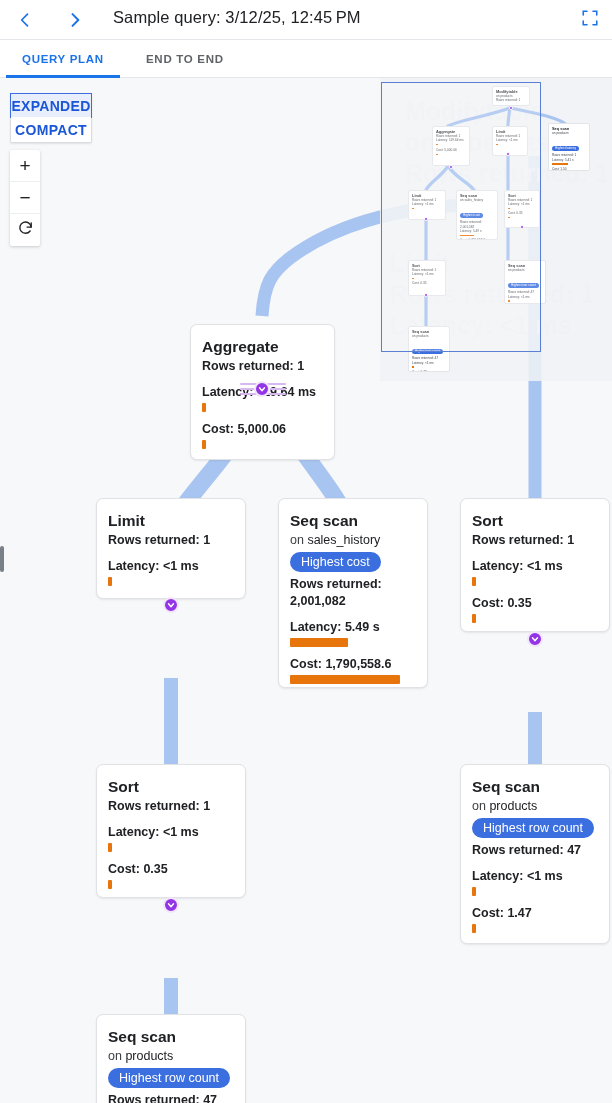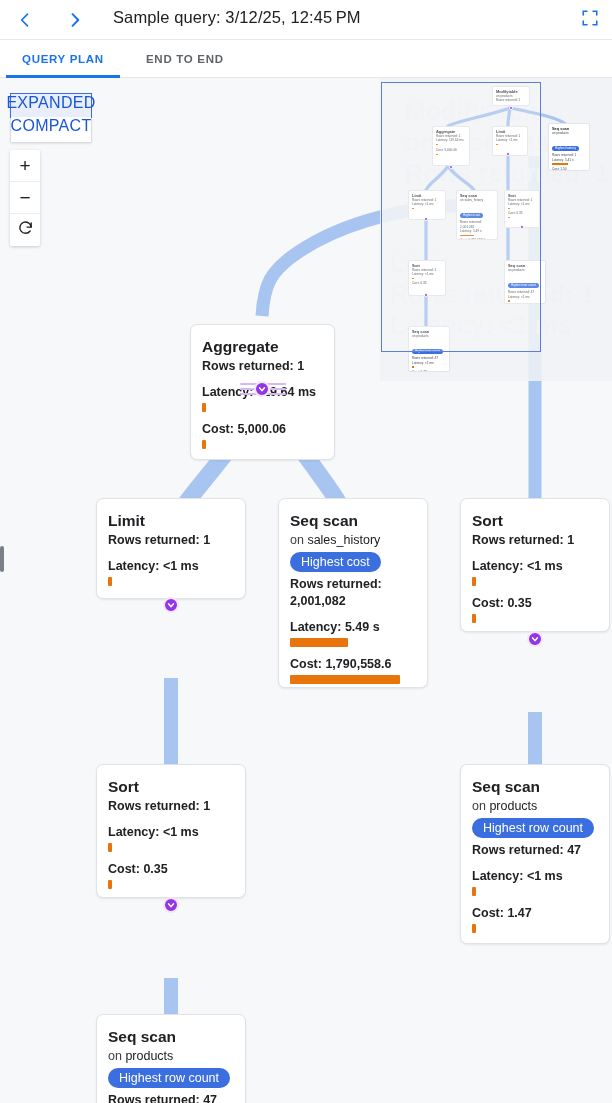--- a/index.html
+++ b/index.html
@@ -95,22 +95,22 @@
   .mode-toggle {
     position: absolute; left: 10px; top: 15px;
     width: 82px;
     background: #ffffff;
     border: 1px solid #dadce0;
     border-radius: 2px;
     z-index: 40;
     box-shadow: 0 1px 2px rgba(60,64,67,.12);
   }
   .mode-btn {
-    height: 25px; display: flex; justify-content: center;
-    font-size: 16px; font-weight: normal; letter-spacing: .3px;
+    height: 25px; display: flex; align-items: center; justify-content: center;
+    font-size: 14px; font-weight: bold; letter-spacing: .3px;
     color: #1a56d6; cursor: pointer; background: #ffffff;
   }
   .mode-btn.sel {
     background: #e8eefc;
     border: 1px solid #3b6ce0;
     margin: -1px;
     width: calc(100% + 2px);
   }
   .zoom-stack {
     position: absolute; left: 10px; top: 72px;

